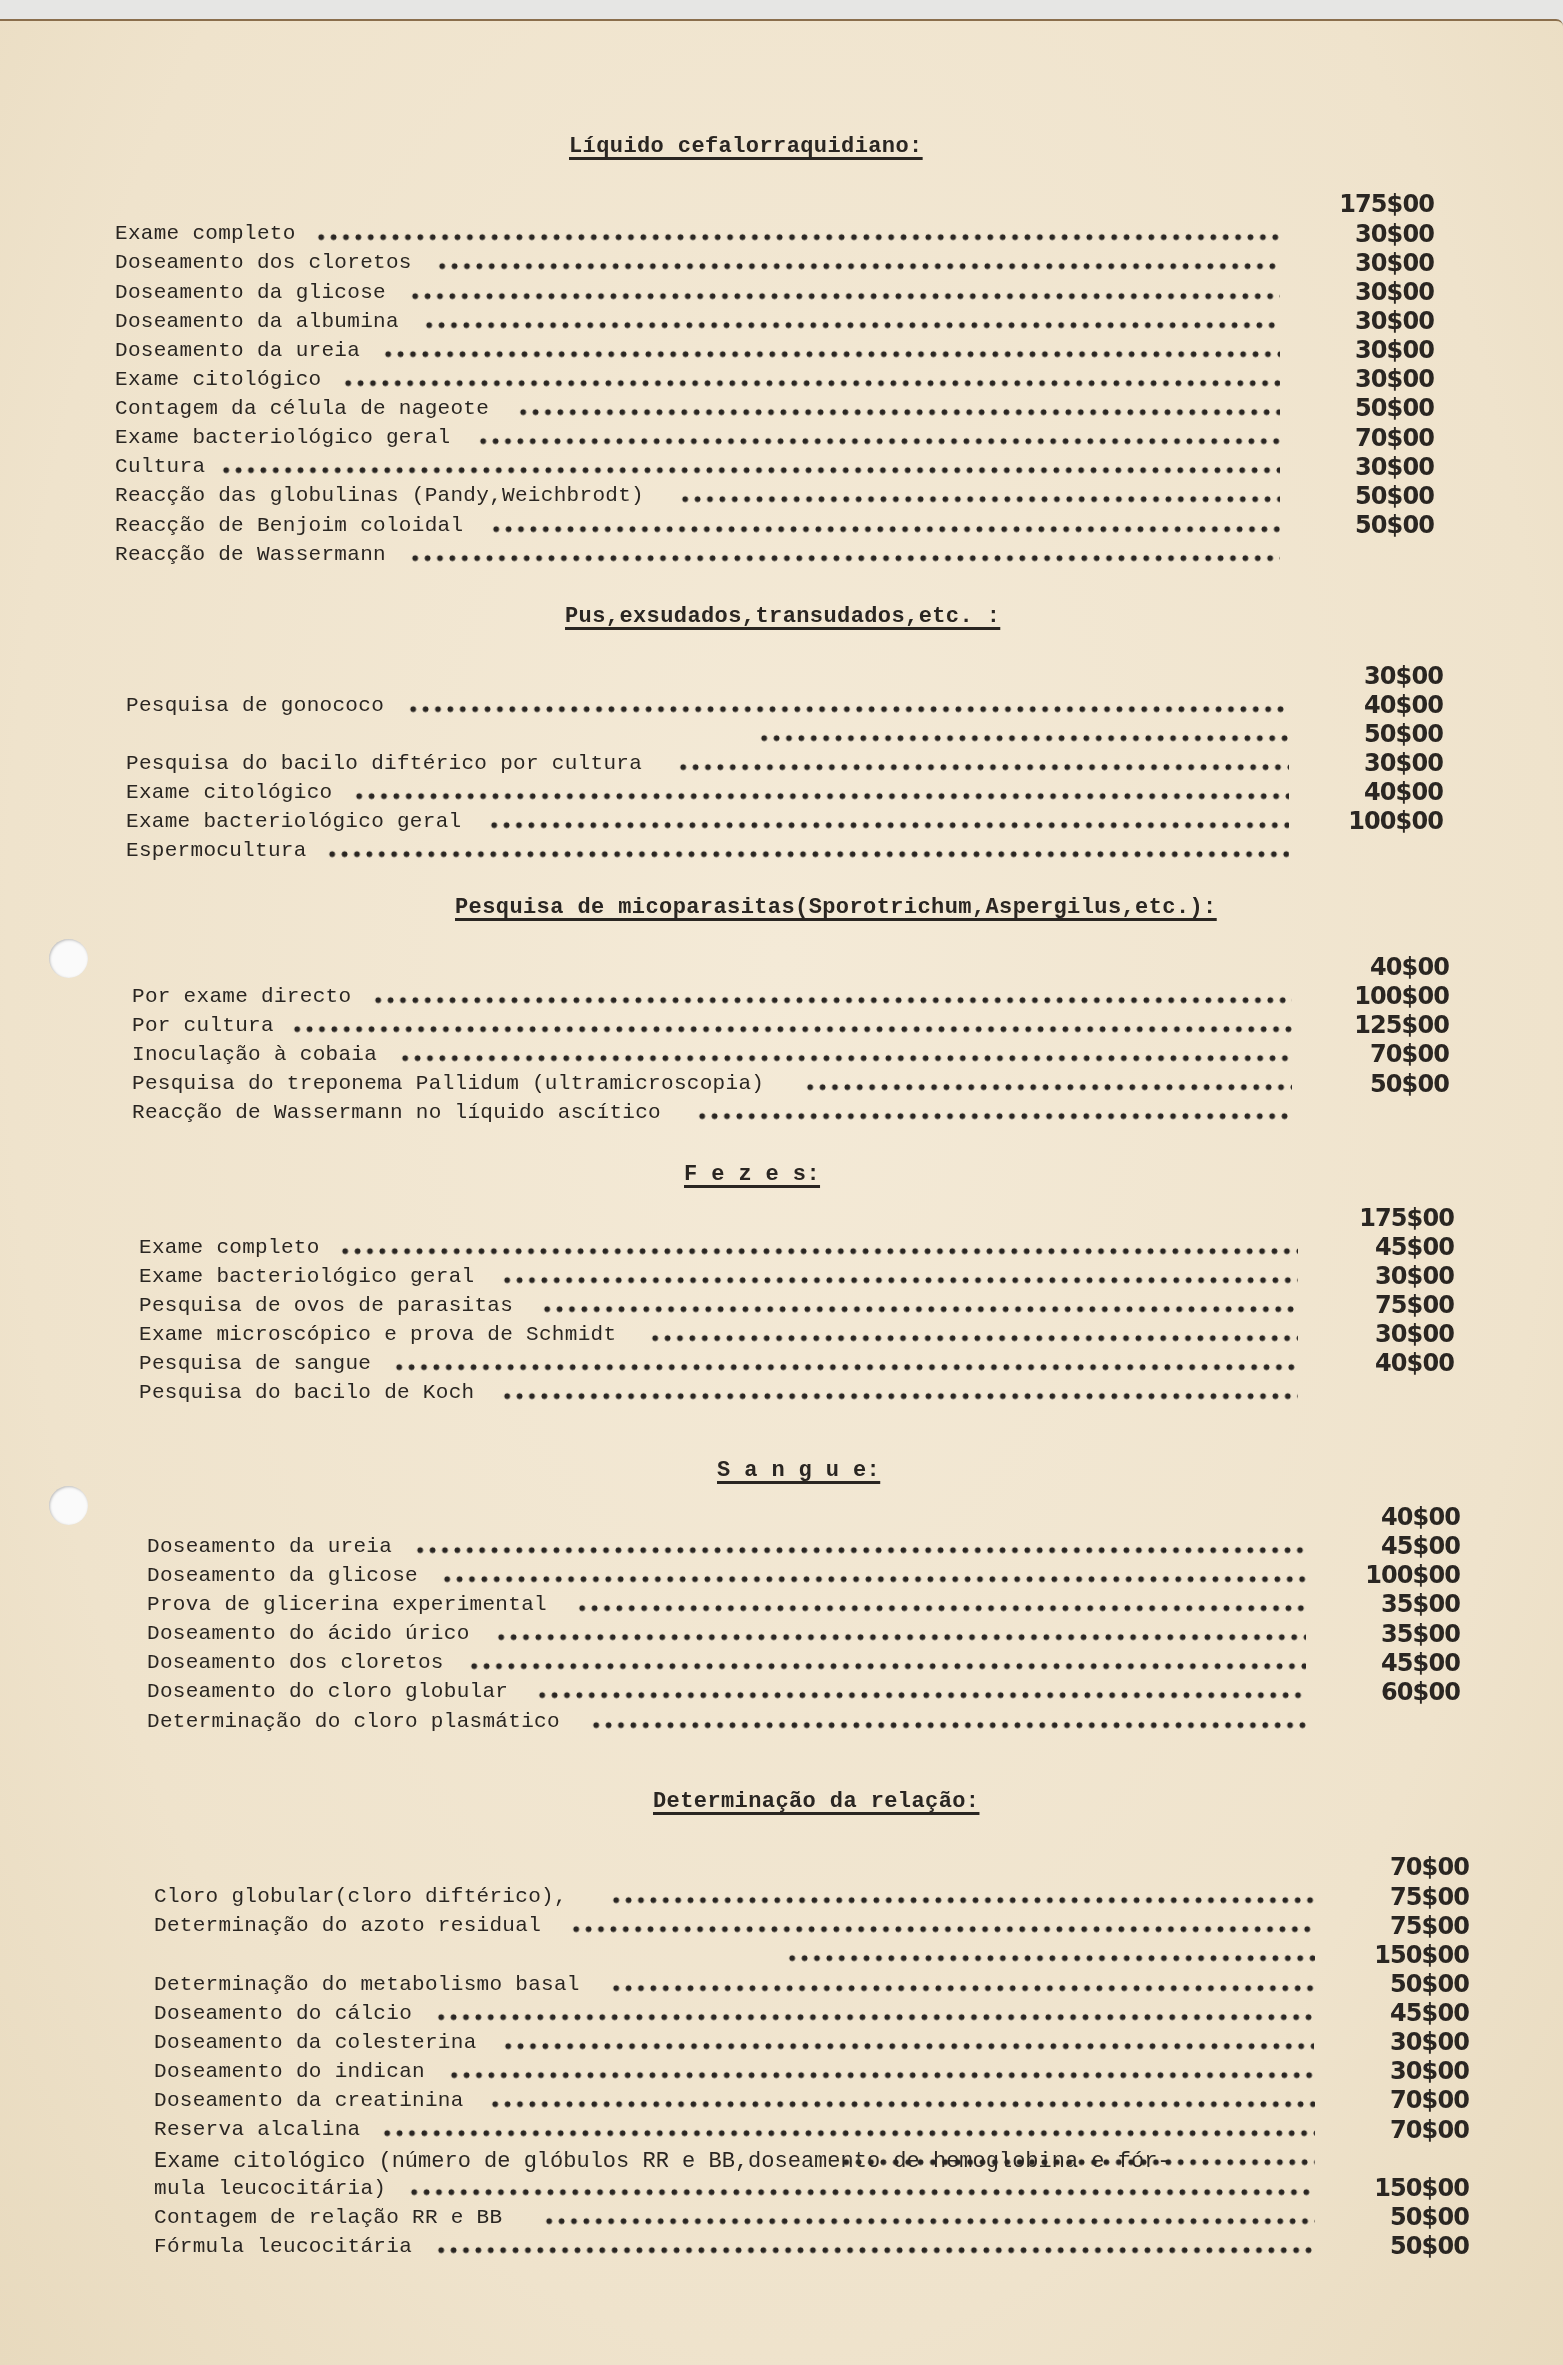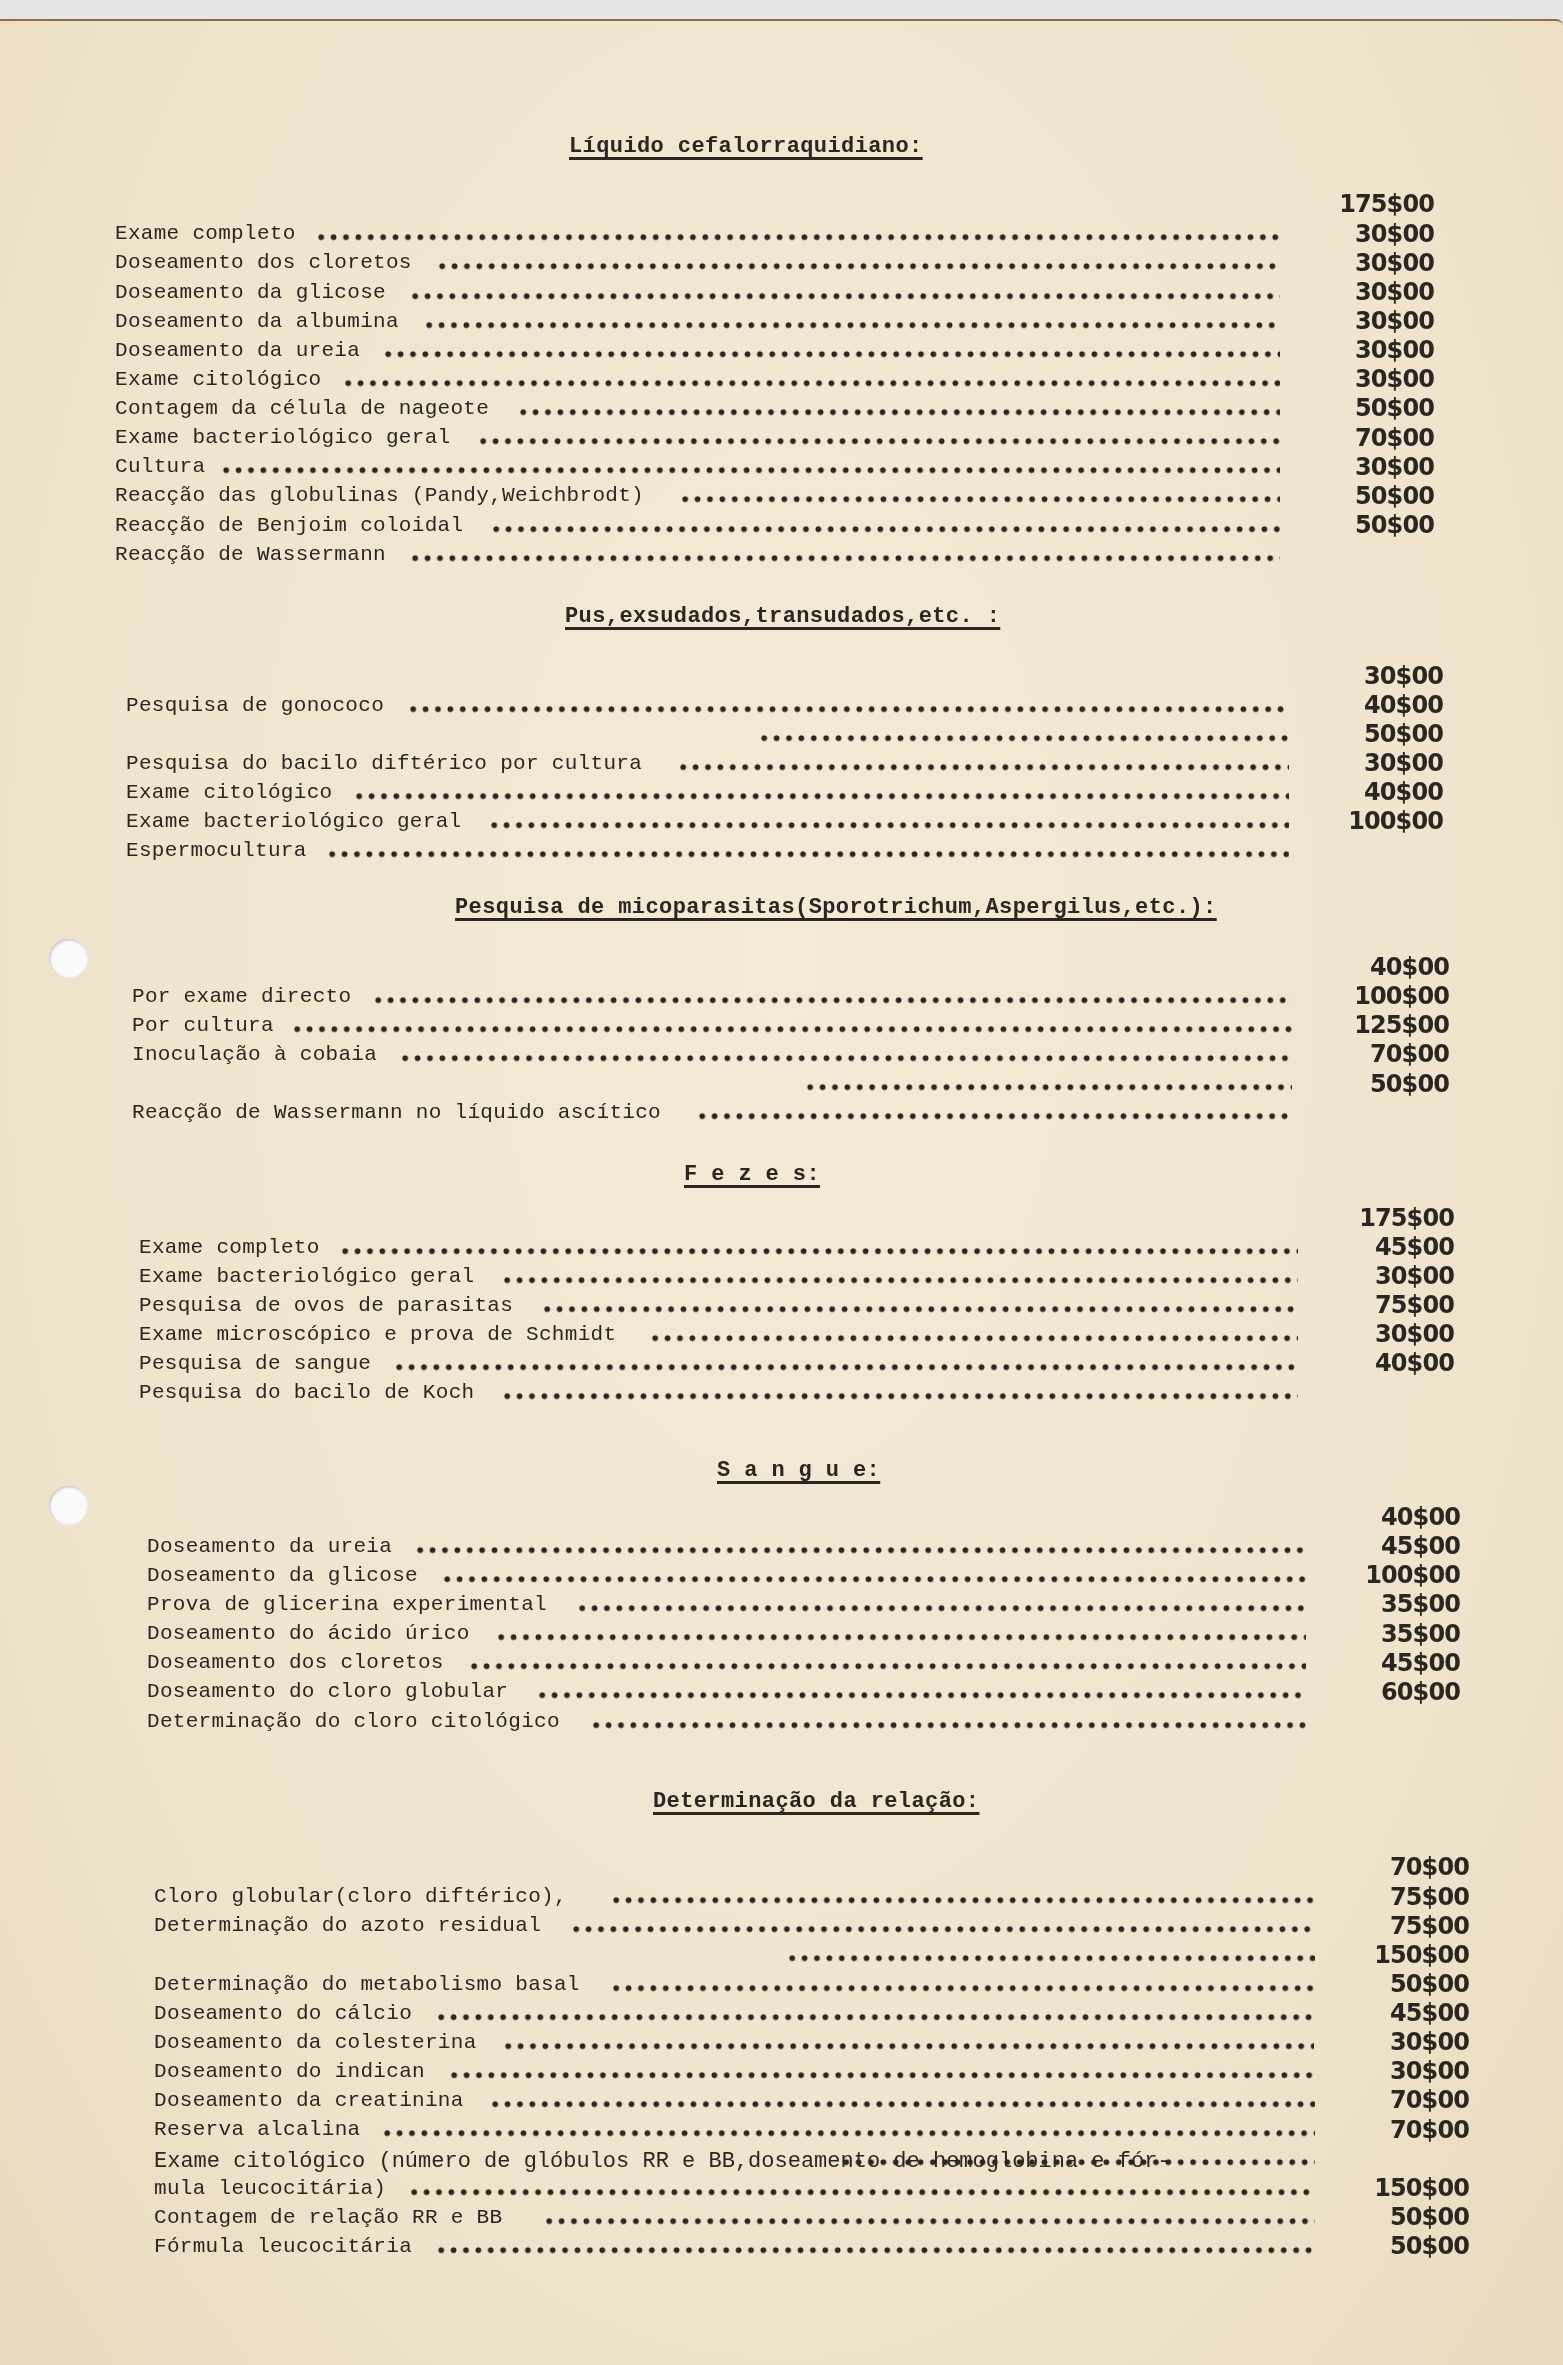--- a/index.html
+++ b/index.html
@@ -147,20 +147,21 @@
       </div>
       <div class="row" style="left: 132px; top: 993px; width: 1161px;">
         <span class="label">Por cultura</span>
         <span class="leader" style="left: 159px; width: 1002px;"></span>
       </div>
       <div class="row" style="left: 132px; top: 1022px; width: 1161px;">
         <span class="label">Inoculação à cobaia</span>
         <span class="leader" style="left: 267px; width: 893px;"></span>
       </div>
       <div class="row" style="left: 132px; top: 1051px; width: 1161px;">
+        <span class="label">Pesquisa do treponema Pallidum (ultramicroscopia)</span>
         <span class="leader" style="left: 672px; width: 488px;"></span>
       </div>
       <div class="row" style="left: 132px; top: 1080px; width: 1161px;">
         <span class="label">Reacção de Wassermann no líquido ascítico</span>
         <span class="leader" style="left: 564px; width: 596px;"></span>
       </div>
       <div class="price" style="left: 1317px; top: 932px;">40$00</div>
       <div class="price" style="left: 1317px; top: 961px;">100$00</div>
       <div class="price" style="left: 1317px; top: 990px;">125$00</div>
       <div class="price" style="left: 1317px; top: 1019px;">70$00</div>
@@ -215,21 +216,21 @@
       </div>
       <div class="row" style="left: 147px; top: 1630px; width: 1159px;">
         <span class="label">Doseamento dos cloretos</span>
         <span class="leader" style="left: 321px; width: 838px;"></span>
       </div>
       <div class="row" style="left: 147px; top: 1659px; width: 1159px;">
         <span class="label">Doseamento do cloro globular</span>
         <span class="leader" style="left: 389px; width: 770px;"></span>
       </div>
       <div class="row" style="left: 147px; top: 1689px; width: 1159px;">
-        <span class="label">Determinação do cloro citológico</span>
+        <span class="label">Determinação do cloro plasmático</span>
         <span class="leader" style="left: 443px; width: 716px;"></span>
       </div>
       <div class="price" style="left: 1328px; top: 1482px;">40$00</div>
       <div class="price" style="left: 1328px; top: 1511px;">45$00</div>
       <div class="price" style="left: 1328px; top: 1540px;">100$00</div>
       <div class="price" style="left: 1328px; top: 1569px;">35$00</div>
       <div class="price" style="left: 1328px; top: 1599px;">35$00</div>
       <div class="price" style="left: 1328px; top: 1628px;">45$00</div>
       <div class="price" style="left: 1328px; top: 1657px;">60$00</div>
       <div class="section-title" style="left: 653px; top: 1768px;">Determinação da relação:</div>

